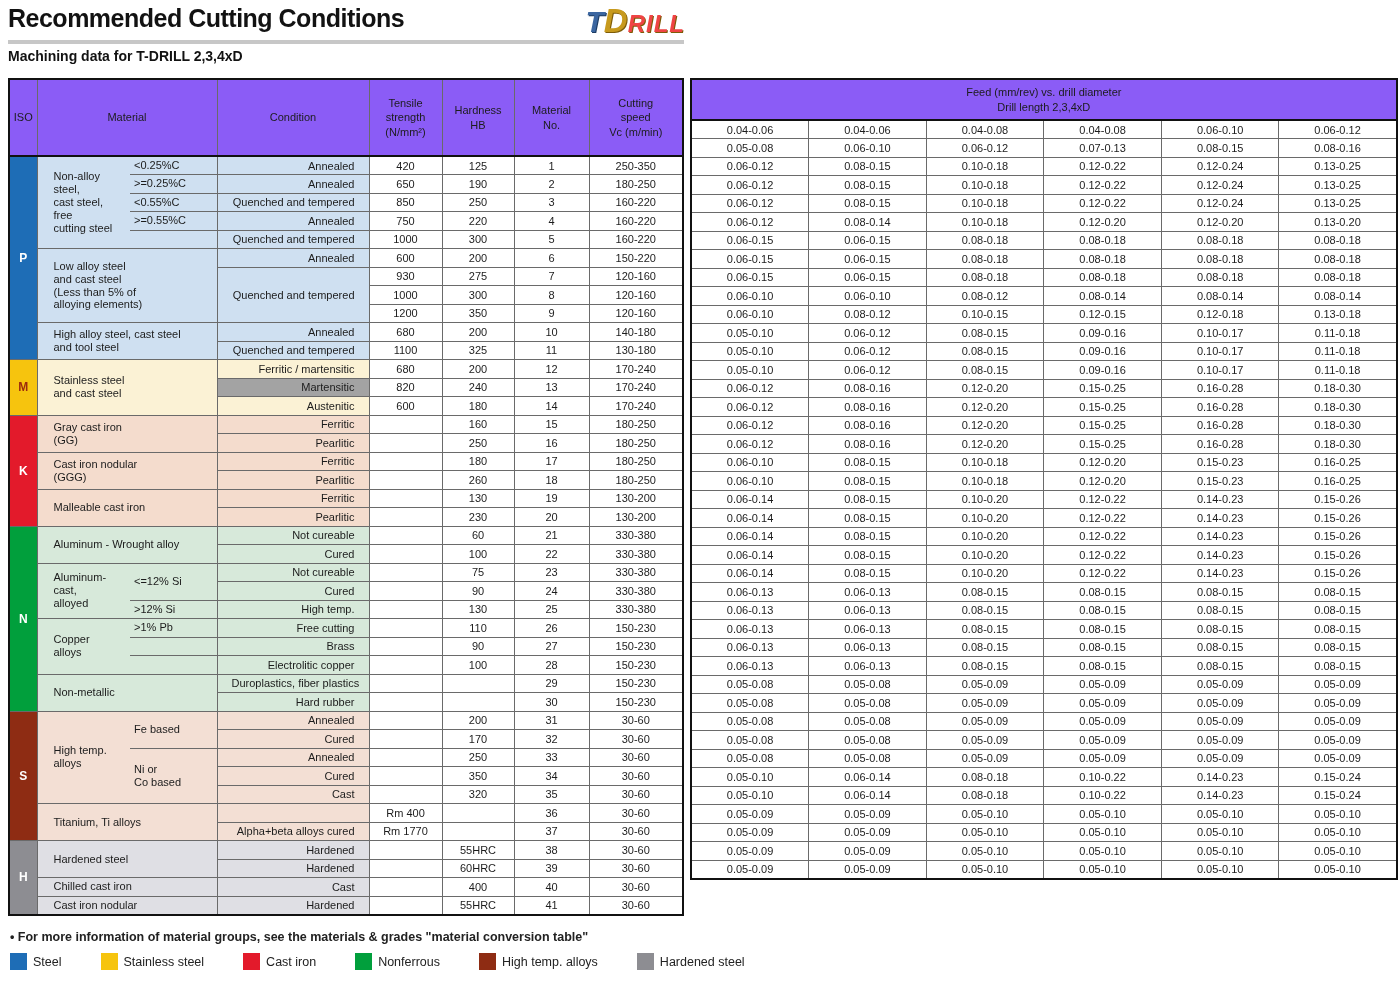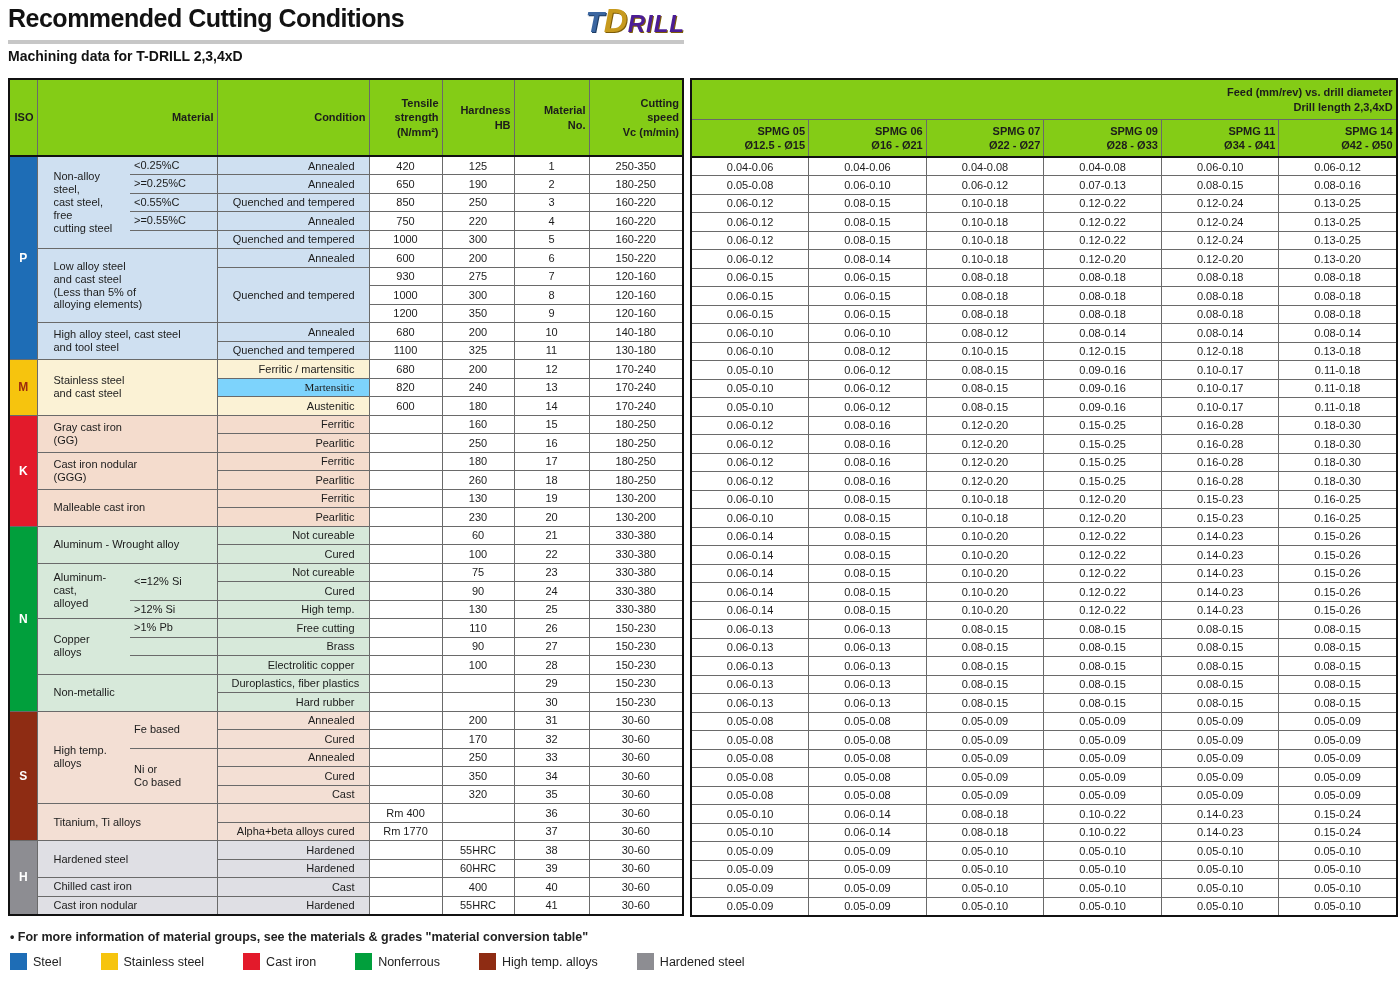--- a/index.html
+++ b/index.html
@@ -3,27 +3,27 @@
 <meta charset="utf-8">
 <style>
   html,body{margin:0;padding:0;background:#fff;}
   body{width:1400px;height:1000px;position:relative;font-family:"Liberation Sans",sans-serif;color:#1a1a1a;}
   #page-title{position:absolute;left:8px;top:4px;font-size:25px;font-weight:bold;letter-spacing:-0.5px;color:#121212;}
   #title-rule{position:absolute;left:8px;top:40px;width:676px;height:4px;background:#c7c7c7;}
   #page-subtitle{position:absolute;left:8px;top:48px;font-size:14px;font-weight:bold;color:#121212;}
   #logo{position:absolute;left:470px;top:2px;width:215px;text-align:right;font-style:italic;font-weight:bold;white-space:nowrap;}
   .logo-t{font-size:30px;color:#3b66a0;text-shadow:1px 1px 0 #1d3c63;}
   .logo-d{font-size:33px;color:#c79a1e;text-shadow:1px 1px 0 #7d5c07;}
-  .logo-rill{font-size:24px;color:#4c1d95;letter-spacing:1px;text-shadow:1px 1px 0 #7d5c07;}
+  .logo-rill{font-size:24px;color:#ef4444;letter-spacing:1px;text-shadow:1px 1px 0 #7d5c07;}
 
   table{border-collapse:collapse;table-layout:fixed;background:#fff;}
   #left-table{position:absolute;left:8px;top:78px;width:674px;border:2px solid #111;}
   #right-table{position:absolute;left:690px;top:78px;width:706px;border:2px solid #111;}
   th,td{border:1px solid #6a6a6a;font-size:11px;color:#1c1c1c;overflow:hidden;padding:0 3px;}
-  thead th{background:#84cc16;font-weight:bold;white-space:pre-line;line-height:1.3;text-align:right;}
+  thead th{background:#8b5cf6;font-weight:normal;white-space:pre-line;line-height:1.3;text-align:center;}
   #left-table thead tr{height:77px;}
   #right-table .rt-title{height:39px;}
   #right-table .rt-col{height:36px;}
   thead tr:last-child th{border-bottom:2px solid #111;}
   tbody tr{height:18.5px;}
   td.num{text-align:center;white-space:nowrap;}
   td.iso{font-weight:bold;font-size:12px;text-align:center;}
   td.mat{text-align:left;padding:1px 16px;white-space:pre-line;line-height:1.18;vertical-align:middle;}
   td.mat.with-q{border-right:none;}
   td.q{text-align:left;padding:1px 4px;white-space:pre-line;border-left:none;line-height:1.18;vertical-align:middle;}
@@ -165,21 +165,21 @@
         <td class="iso" rowspan="3" style="background: rgb(246, 196, 14); color: rgb(156, 43, 14);">M</td>
         <td class="mat" rowspan="3" colspan="2" style="background: rgb(251, 242, 213);">Stainless steel
 and cast steel</td>
         <td class="cond" rowspan="1" style="background: rgb(251, 242, 213);">Ferritic / martensitic</td>
         <td class="num">680</td>
         <td class="num">200</td>
         <td class="num">12</td>
         <td class="num">170-240</td>
       </tr>
       <tr>
-        <td class="cond" rowspan="1" style="background: #7dd3fc; font-family: Liberation Serif, serif;">Martensitic</td>
+        <td class="cond" rowspan="1" style="background: #a3a3a3;">Martensitic</td>
         <td class="num">820</td>
         <td class="num">240</td>
         <td class="num">13</td>
         <td class="num">170-240</td>
       </tr>
       <tr>
         <td class="cond" rowspan="1" style="background: rgb(251, 242, 213);">Austenitic</td>
         <td class="num">600</td>
         <td class="num">180</td>
         <td class="num">14</td>
@@ -410,34 +410,20 @@
       <col style="width: 117.6px;">
       <col style="width: 117.6px;">
       <col style="width: 117.6px;">
       <col style="width: 117.6px;">
       <col style="width: 117.6px;">
     </colgroup>
     <thead>
       <tr>
         <th class="rt-title" colspan="6">Feed (mm/rev) vs. drill diameter
 Drill length 2,3,4xD</th>
-      </tr>
-      <tr>
-        <th class="rt-col">SPMG 05
-Ø12.5 - Ø15</th>
-        <th class="rt-col">SPMG 06
-Ø16 - Ø21</th>
-        <th class="rt-col">SPMG 07
-Ø22 - Ø27</th>
-        <th class="rt-col">SPMG 09
-Ø28 - Ø33</th>
-        <th class="rt-col">SPMG 11
-Ø34 - Ø41</th>
-        <th class="rt-col">SPMG 14
-Ø42 - Ø50</th>
       </tr>
     </thead>
     <tbody>
       <tr>
         <td class="num">0.04-0.06</td>
         <td class="num">0.04-0.06</td>
         <td class="num">0.04-0.08</td>
         <td class="num">0.04-0.08</td>
         <td class="num">0.06-0.10</td>
         <td class="num">0.06-0.12</td>

